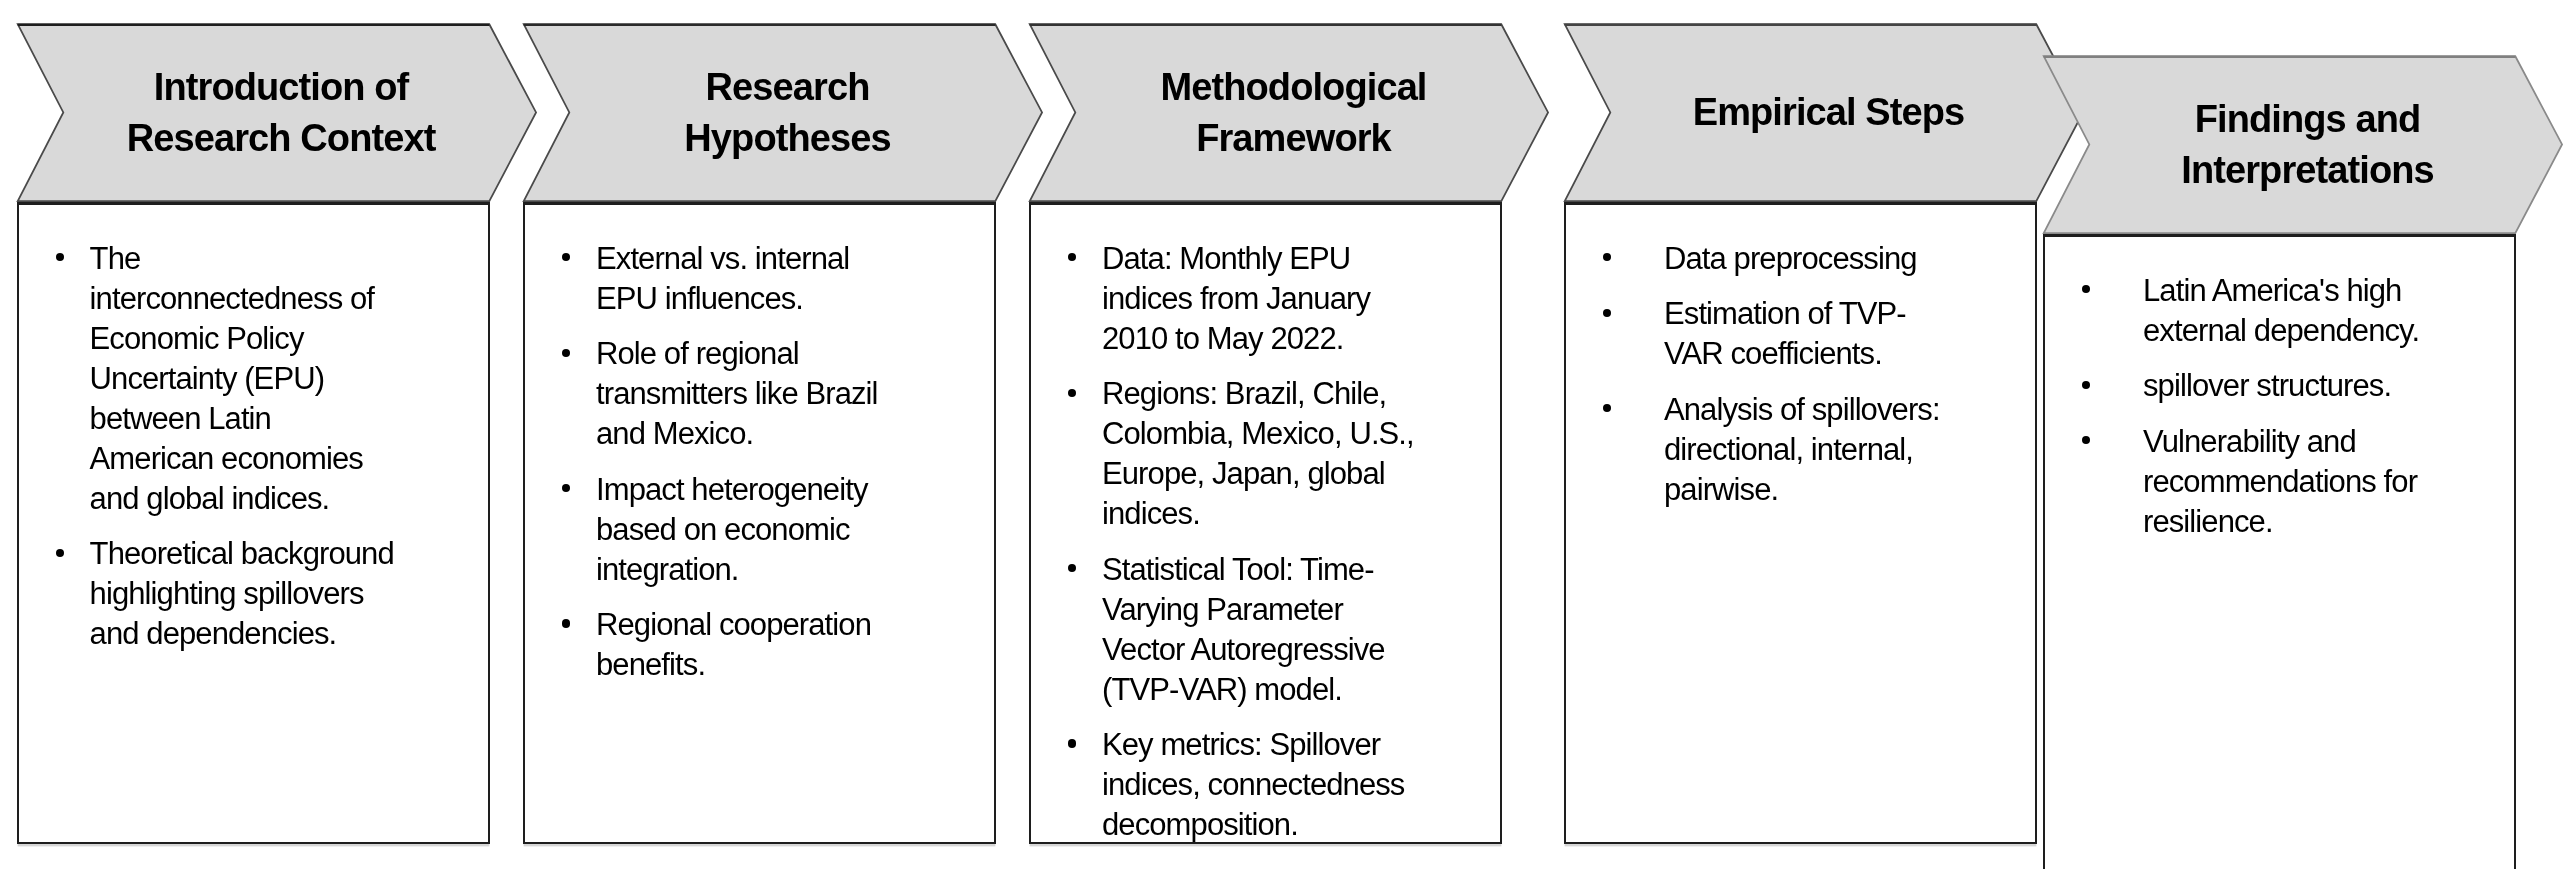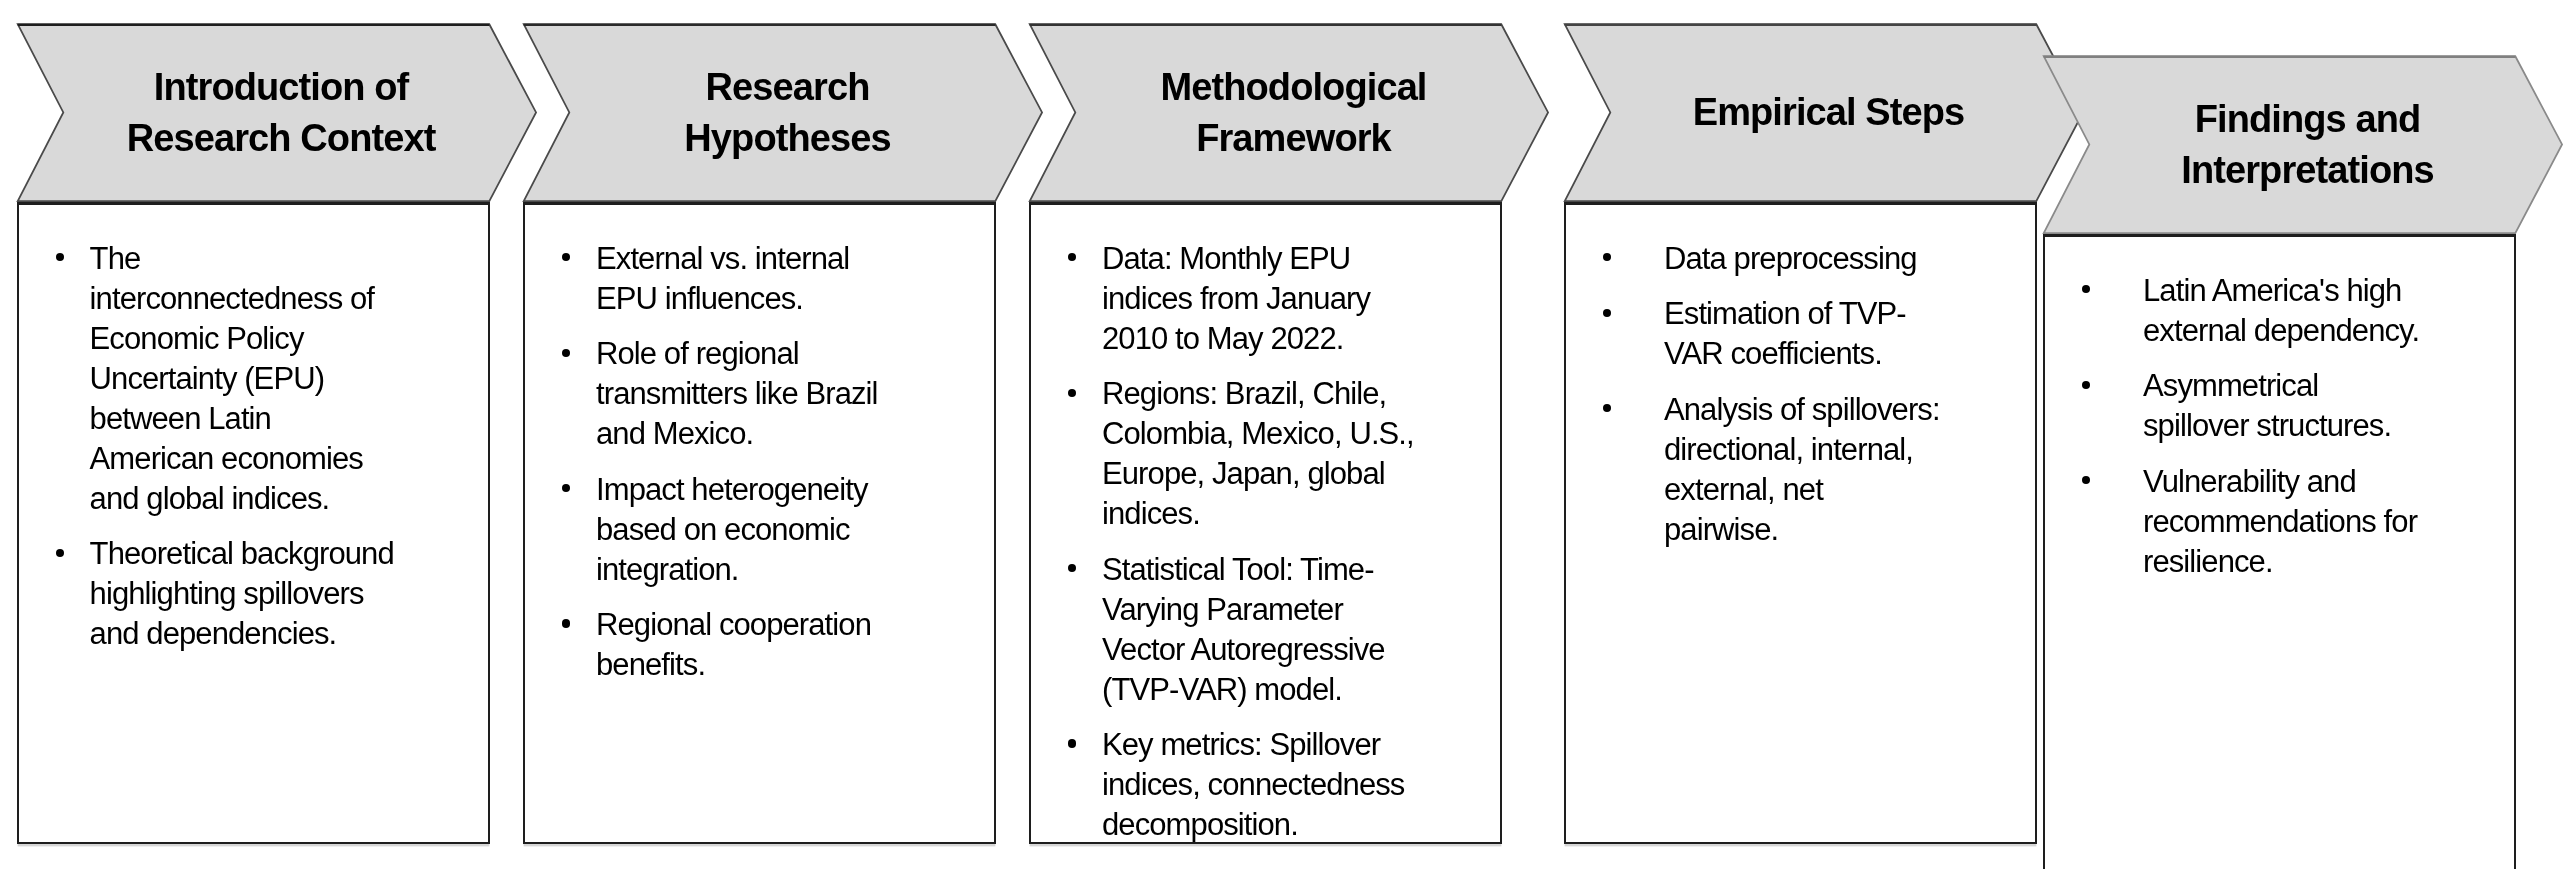--- a/index.html
+++ b/index.html
@@ -205,21 +205,20 @@
         <span class="bullet-text">
           <span>Estimation of TVP-</span>
           <span>VAR coefficients.</span>
         </span>
       </li>
       <li class="bullet">
         <span class="bullet-dot"></span>
         <span class="bullet-text">
           <span>Analysis of spillovers:</span>
           <span>directional, internal,</span>
-          <span>external, net</span>
           <span>pairwise.</span>
         </span>
       </li>
     </ul>
   </div>
 </div>
 
 <div class="col" style="left:2043px;margin-top:32px;">
   <div class="chev">
     <svg width="534" height="213" viewBox="0 0 900 360">
@@ -238,21 +237,20 @@
       <li class="bullet">
         <span class="bullet-dot"></span>
         <span class="bullet-text">
           <span>Latin America's high</span>
           <span>external dependency.</span>
         </span>
       </li>
       <li class="bullet">
         <span class="bullet-dot"></span>
         <span class="bullet-text">
-          <span>Asymmetrical</span>
           <span>spillover structures.</span>
         </span>
       </li>
       <li class="bullet">
         <span class="bullet-dot"></span>
         <span class="bullet-text">
           <span>Vulnerability and</span>
           <span>recommendations for</span>
           <span>resilience.</span>
         </span>

